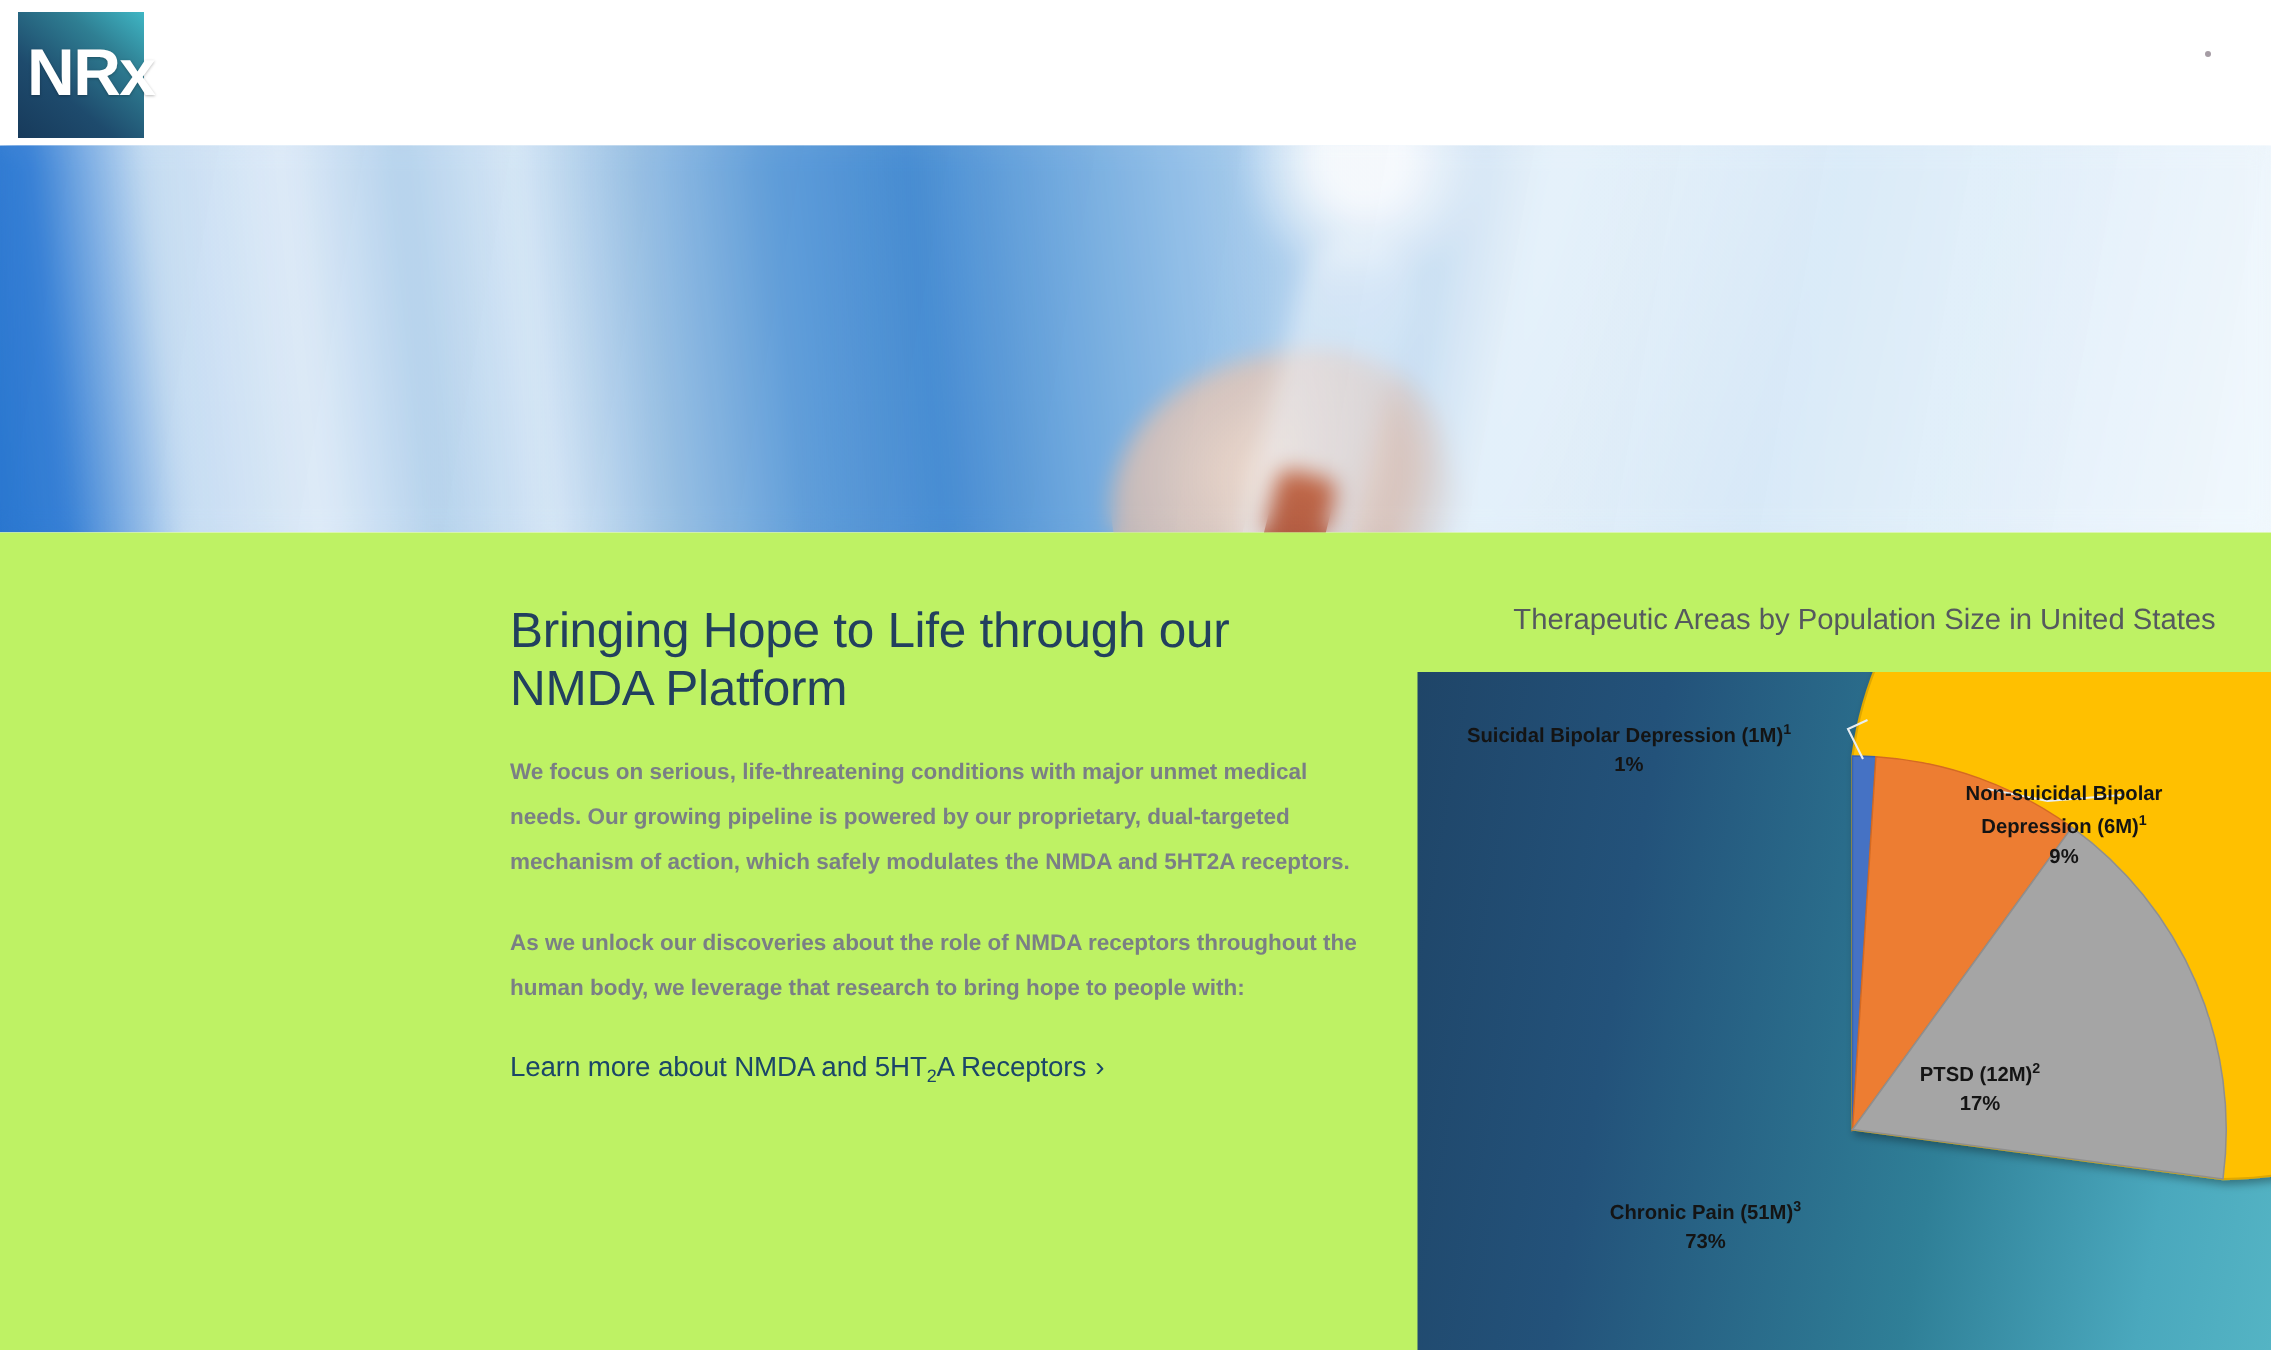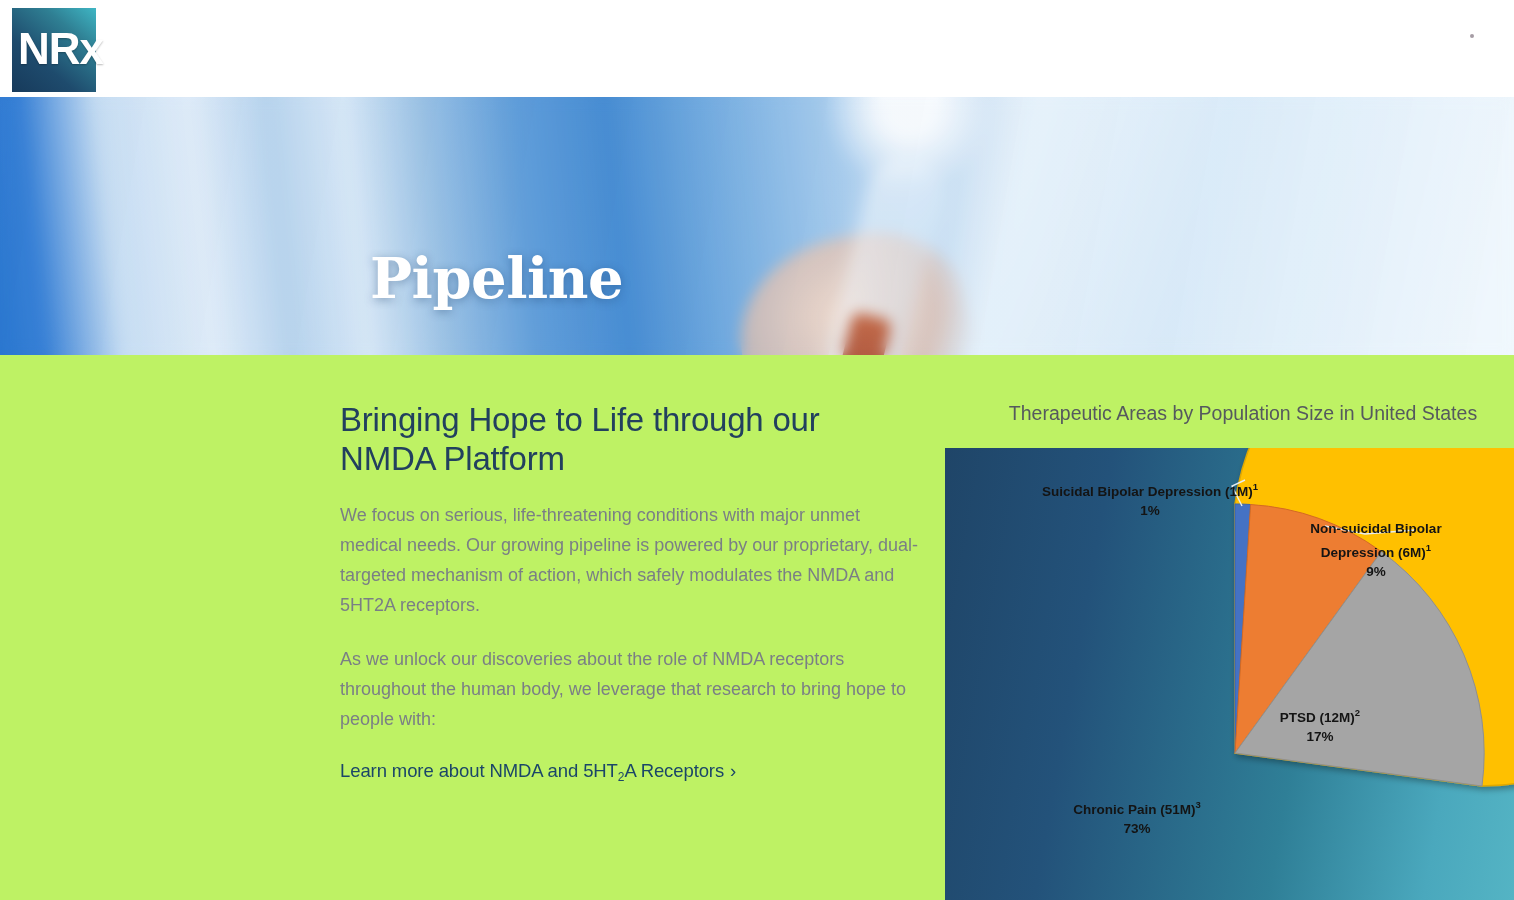--- a/index.html
+++ b/index.html
@@ -156,24 +156,25 @@
   }
   .sec-heading {
     font-size: 33px;
     line-height: 39px;
     font-weight: 400;
     color: #22405e;
     letter-spacing: -0.2px;
     margin-bottom: 22px;
   }
   .body-para {
-    font-size: 18px;
+    font-size: 15px;
     line-height: 30px;
     color: #7a7f85;
     margin-bottom: 24px;
+    font-weight: bold;
   }
   .bullet-list {
     list-style: none;
     margin: 0 0 22px 0;
     padding: 0 0 0 62px;
   }
   .bullet-list li {
     position: relative;
     font-size: 17.5px;
     line-height: 30px;
@@ -234,21 +235,21 @@
     font-family: "Liberation Sans", sans-serif;
     font-weight: 700;
     font-size: 13.5px;
     line-height: 19px;
     text-align: center;
     color: #141414;
     white-space: nowrap;
   }
   .pie-label sup { font-size: 9.5px; vertical-align: super; }
 
-  .lbl-suicidal { left: 1150px; top: 477px; }
+  .lbl-suicidal { left: 1086px; top: 477px; }
   .lbl-nonsuicidal { left: 1376px; top: 519px; }
   .lbl-ptsd { left: 1320px; top: 703px; }
   .lbl-chronic { left: 1137px; top: 795px; }
   .pie-label-abs { position: absolute; transform: translateX(-50%); }
 </style>
 </head>
 <body>
 
 <div class="topnav">
   <div class="logo-wrap">
@@ -260,21 +261,20 @@
   </div>
 </div>
 
 <div class="hero">
   <div class="hero-photo"></div>
   <div class="hero-hand"></div>
   <div class="hero-tube">
     <div class="hero-tube-liquid"></div>
   </div>
   <div class="hero-blurmask"></div>
-  <div class="hero-title">Pipeline</div>
 </div>
 
 <div class="main">
 
   <div class="left-col">
     <h2 class="sec-heading">Bringing Hope to Life through our NMDA Platform</h2>
     <p class="body-para">We focus on serious, life-threatening conditions with major unmet medical needs. Our growing pipeline is powered by our proprietary, dual-targeted mechanism of action, which safely modulates the NMDA and 5HT2A receptors.</p>
     <p class="body-para">As we unlock our discoveries about the role of NMDA receptors throughout the human body, we leverage that research to bring hope to people with:</p>
     <a class="learn-link" href="#"><span>Learn more about NMDA and 5HT</span><sub>2</sub><span>A Receptors</span><span class="chev">›</span></a>
   </div>

